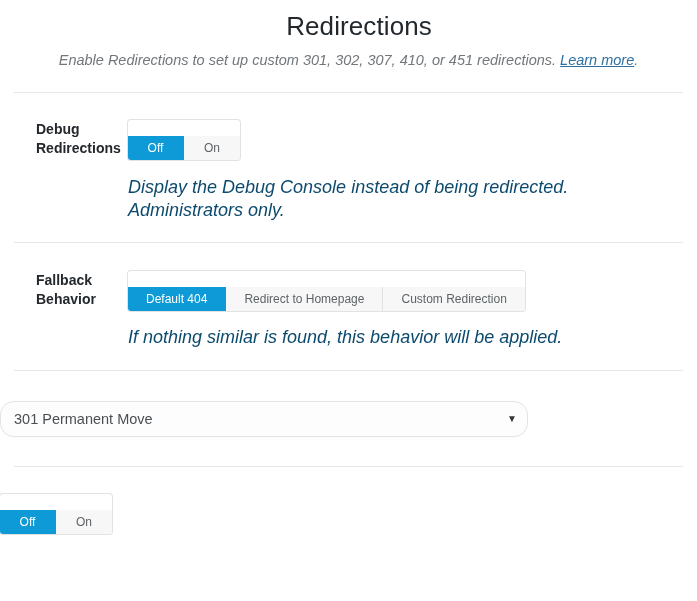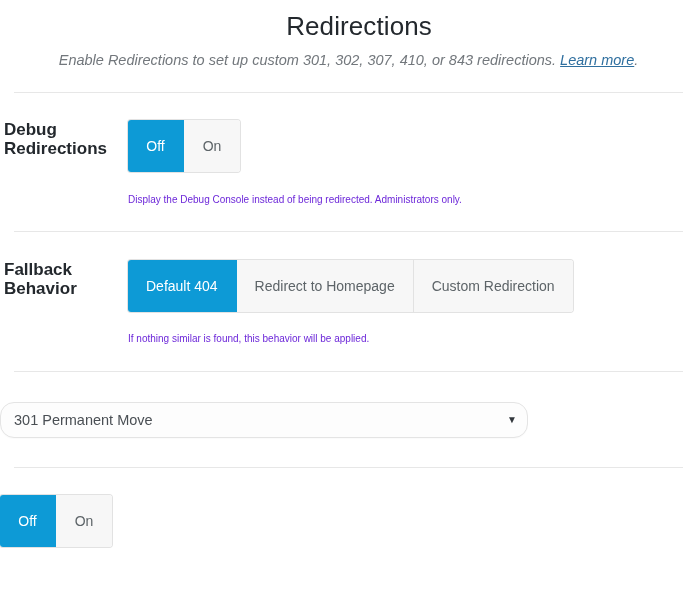--- a/index.html
+++ b/index.html
@@ -59,72 +59,74 @@
 
   
   .row {
     display: flex;
     align-items: flex-start;
     padding: 0;
   }
   .row-label {
     width: 128px;
     flex: 0 0 128px;
-    padding-left: 4px;
-    box-sizing: border-box;
-    font-size: 17px;
+    padding-left: 36px;
+    box-sizing: border-box;
+    font-size: 14px;
     font-weight: bold;
     color: #23282d;
     line-height: 19px;
   }
   .row-control {
     flex: 1 1 auto;
     padding-left: 0;
   }
 
   
   .btn-group {
     display: inline-flex;
     border-radius: 3px;
     overflow: hidden;
     box-shadow: 0 0 0 1px #e2e2e2;
   }
   .seg-btn {
     font-family: "Liberation Sans", sans-serif;
-    font-size: 14px;
+    font-size: 12px;
     color: #5d6468;
     background: #f7f7f7;
     border: 0;
     border-right: 1px solid #e2e2e2;
-    height: 52px;
+    height: 24px;
     padding: 0 18px;
     cursor: pointer;
     display: inline-flex;
     align-items: center;
     justify-content: center;
     white-space: nowrap;
     box-sizing: border-box;
+    margin-top: 16px;
   }
   .seg-btn:last-child {
     border-right: 0;
   }
   .seg-btn.active {
     background: #0d9ad6;
     color: #ffffff;
     border-right-color: #0d9ad6;
   }
   .toggle-group .seg-btn {
     width: 56px;
     padding: 0;
   }
 
   
   .field-desc {
-    font-size: 10px;
-    color: #6d28d9;
+    font-size: 18px;
+    font-style: italic;
+    color: #0c4a6e;
     line-height: 23px;
     max-width: 510px;
   }
 
   
   .select-wrap {
     position: relative;
     width: 528px;
   }
   .select-box {
@@ -171,21 +173,21 @@
   .s-row4-desc  { height: 16px; }
 </style>
 </head>
 <body>
 
 <div class="page">
 
   <div class="header">
     <h1 class="page-title">Redirections</h1>
     <p class="page-subtitle">
-      <span>Enable Redirections to set up custom 301, 302, 307, 410, or 843 redirections.</span>
+      <span>Enable Redirections to set up custom 301, 302, 307, 410, or 451 redirections.</span>
       <a class="learn-more">Learn more</a><span>.</span>
     </p>
   </div>
 
   <div class="s-head-gap"></div>
   <div class="divider"></div>
 
   <div class="s-row1-top"></div>
   <div class="row">
     <div class="row-label">Debug Redirections</div>

